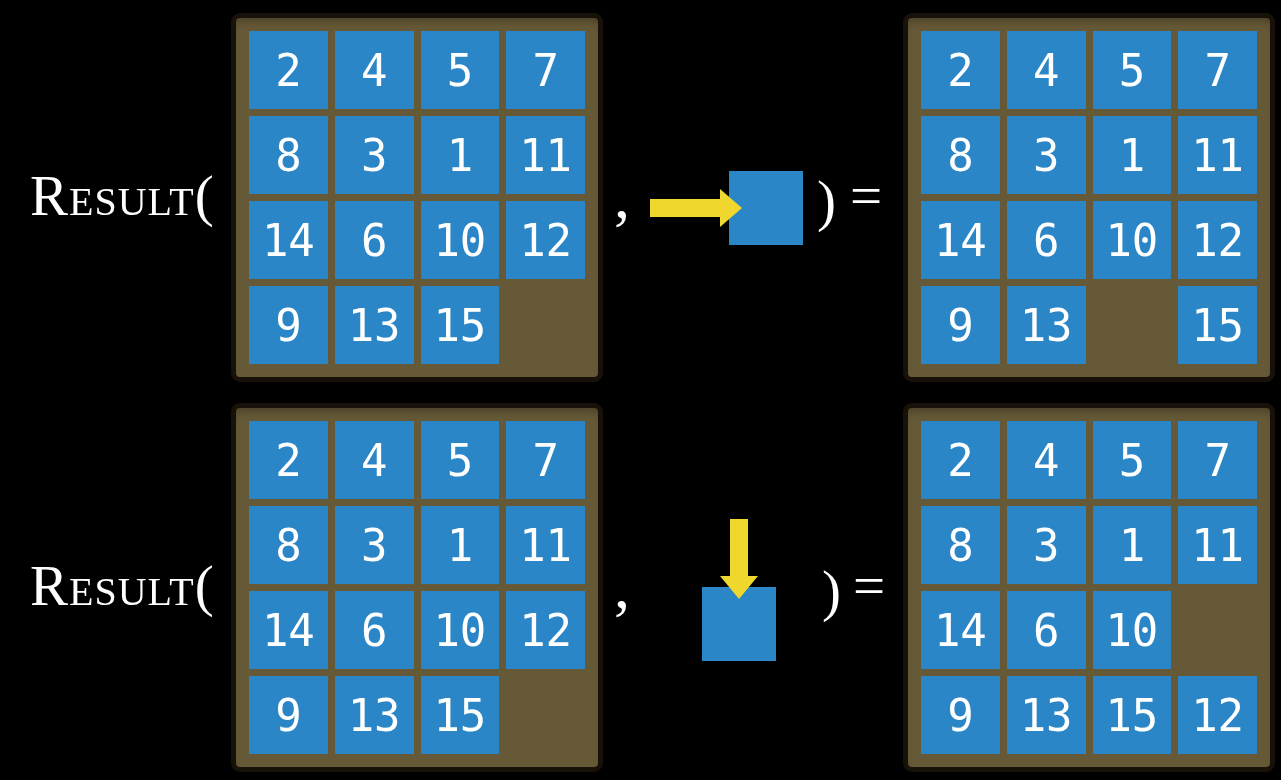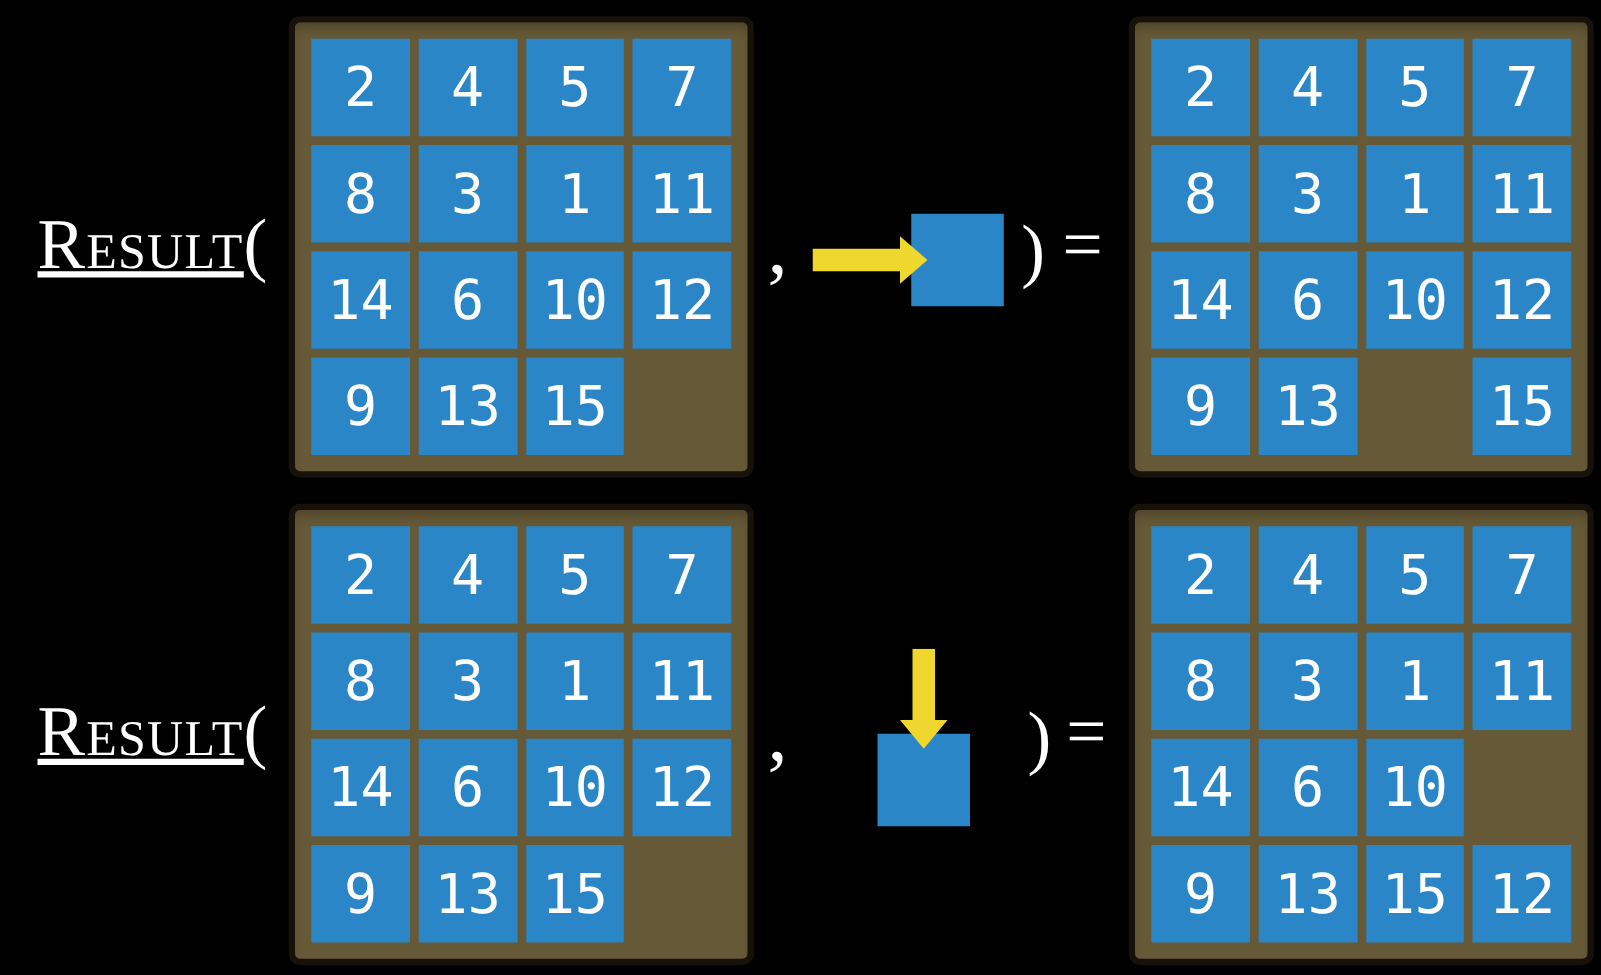--- a/index.html
+++ b/index.html
@@ -17,21 +17,21 @@
     position:relative;width:1281px;height:780px;background:var(--background);
     overflow:hidden;font-family:"Liberation Serif",serif;color:var(--formula-text);
   }
   .row{position:absolute;left:0;width:1281px;height:390px;}
   .row1{top:0;}
   .row2{top:390px;}
 
   
   .result-label{
     position:absolute;left:30px;top:0;height:390px;
-    display:flex;align-items:center;font-size:57px;line-height:1;white-space:nowrap;text-decoration:underline;
+    display:flex;align-items:center;font-size:57px;line-height:1;white-space:nowrap;
   }
   .fname{font-variant:small-caps;letter-spacing:1px;}
 
   
   .board{
     position:absolute;top:13px;width:372px;height:369px;
     background:var(--board);
     border:5px solid var(--board-border);border-radius:9px;
     box-shadow:inset 0 8px 10px -5px rgba(0,0,0,0.28);
     padding:13px;display:grid;

